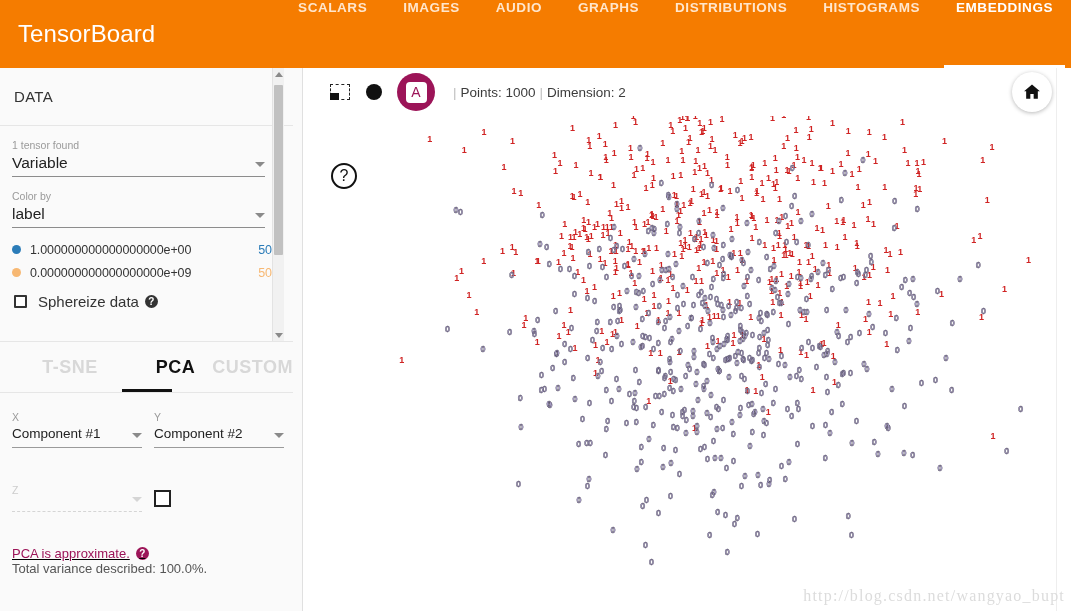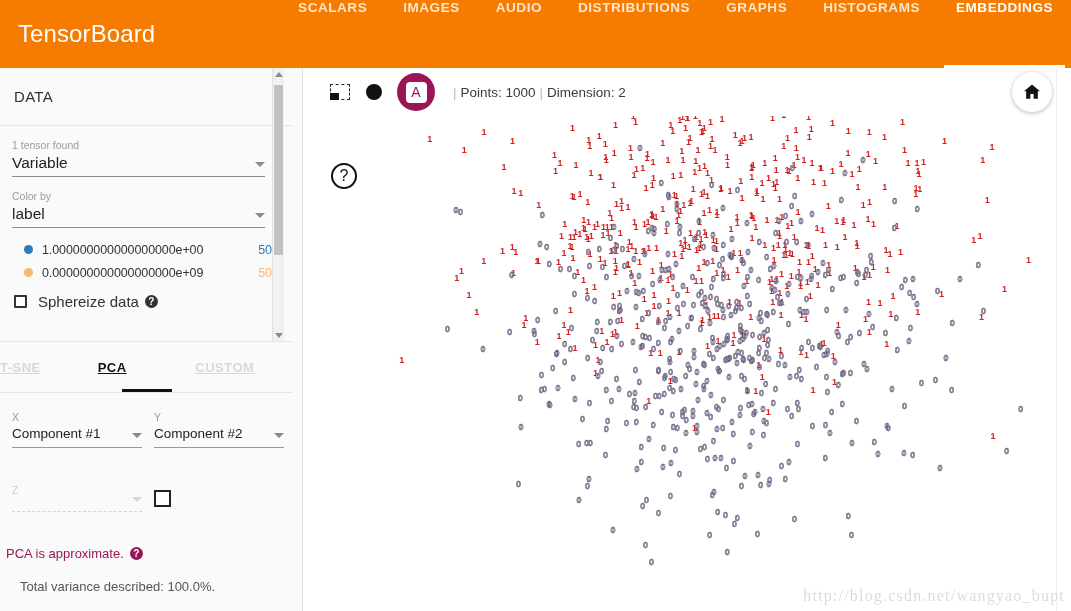--- a/index.html
+++ b/index.html
@@ -141,21 +141,20 @@
     border-right: 5px solid transparent;
     border-top: 5px solid #8a8a8a;
     margin-bottom: 6px;
   }
   .legend-row {
     display: flex;
     align-items: center;
     padding: 2px 14px 2px 12px;
     height: 23px;
     box-sizing: border-box;
-    margin-left: 12px;
   }
   .legend-dot {
     width: 9px; height: 9px;
     border-radius: 50%;
     flex: 0 0 auto;
     margin-right: 9px;
   }
   .legend-name {
     font-size: 12.5px;
     color: #333333;
@@ -247,29 +246,28 @@
     display: flex;
     width: 293px;
     height: 50px;
     border-top: 1px solid #e6e6e6;
     background: #fafafa;
   }
   .proj-tab {
     flex: 1;
     display: flex;
     align-items: center;
-    justify-content: flex-start;
-    font-size: 13px;
+    justify-content: flex-end;
+    font-size: 18px;
     font-weight: 600;
     letter-spacing: 0.5px;
     color: #d8d8d8;
     cursor: pointer;
     position: relative;
     text-transform: uppercase;
-    text-decoration: underline;
   }
   .proj-tab.active { color: #111111; }
   .proj-tab.active::after {
     content: "";
     position: absolute;
     left: 50%;
     transform: translateX(-50%);
     bottom: 0;
     width: 50px;
     height: 3px;
@@ -327,30 +325,30 @@
   #pca-3d-box {
     width: 17px; height: 17px;
     border: 2px solid #222222;
     box-sizing: border-box;
     background: #ffffff;
     margin-left: 12px;
   }
   #pca-note {
     display: flex;
     align-items: center;
-    padding-left: 6px;
+    padding-left: 12px;
     margin-top: 34px;
+    text-decoration: underline;
   }
   #pca-approx-text {
     font-size: 13px;
     color: #9c1458;
   }
   #pca-variance {
-    padding-left: 20px;
-    margin-top: 18px;
+    padding-left: 12px;
     font-size: 13px;
     color: #555555;
   }
 
   
   #main {
     position: absolute;
     left: 303px; top: 68px;
     width: 768px;
     height: 543px;
@@ -512,24 +510,24 @@
         <div class="navtab">
           <span>SCALARS</span>
         </div>
         <div class="navtab">
           <span>IMAGES</span>
         </div>
         <div class="navtab">
           <span>AUDIO</span>
         </div>
         <div class="navtab">
-          <span>DISTRIBUTIONS</span>
+          <span>GRAPHS</span>
         </div>
         <div class="navtab">
-          <span>GRAPHS</span>
+          <span>DISTRIBUTIONS</span>
         </div>
         <div class="navtab">
           <span>HISTOGRAMS</span>
         </div>
         <div class="navtab active">
           <span>EMBEDDINGS</span>
         </div>
       </div>
   </div>
 

